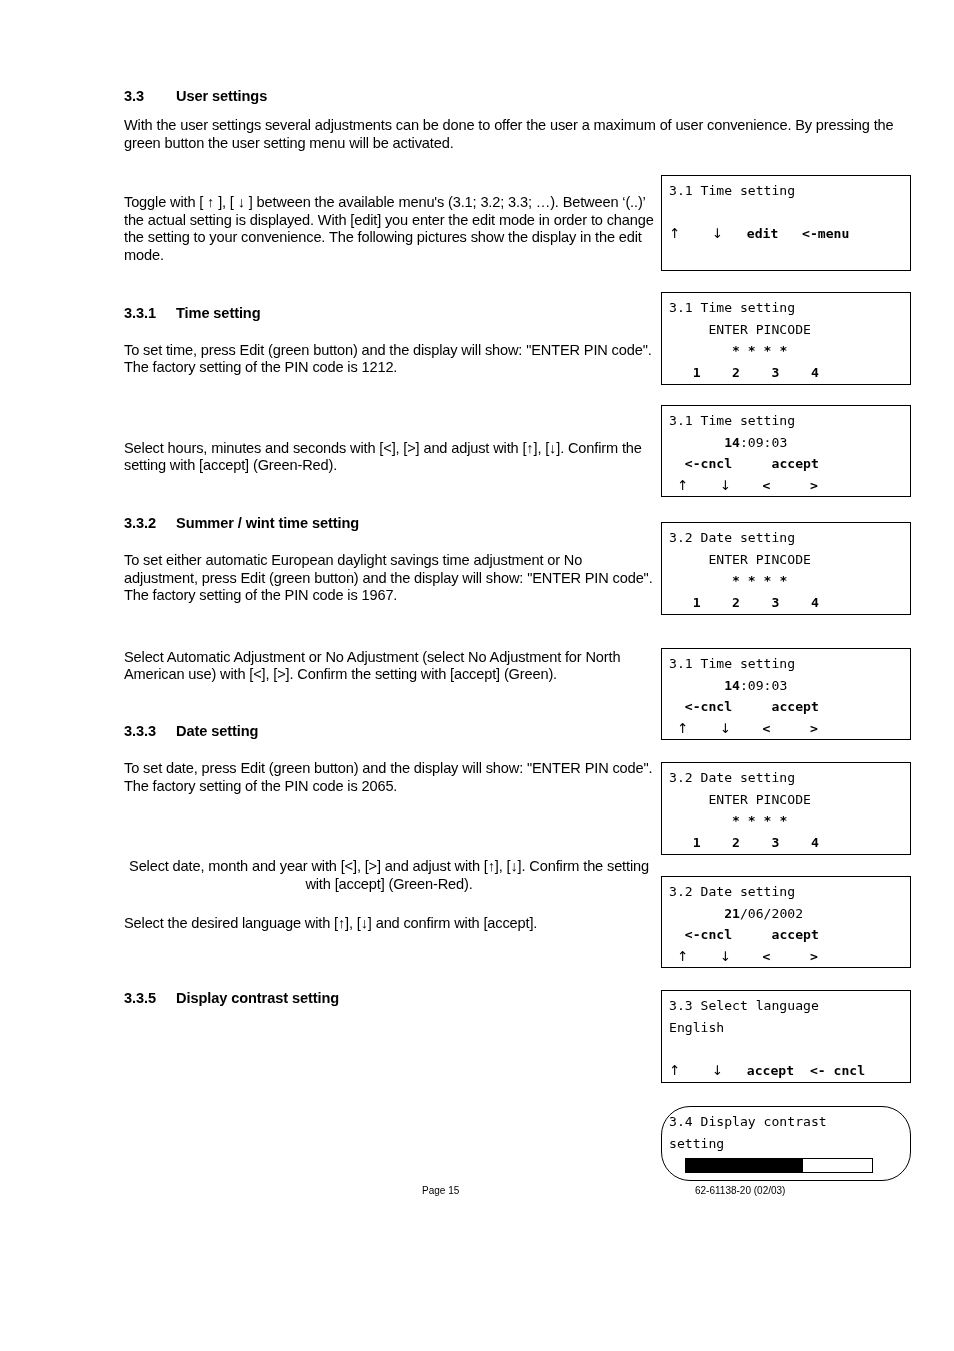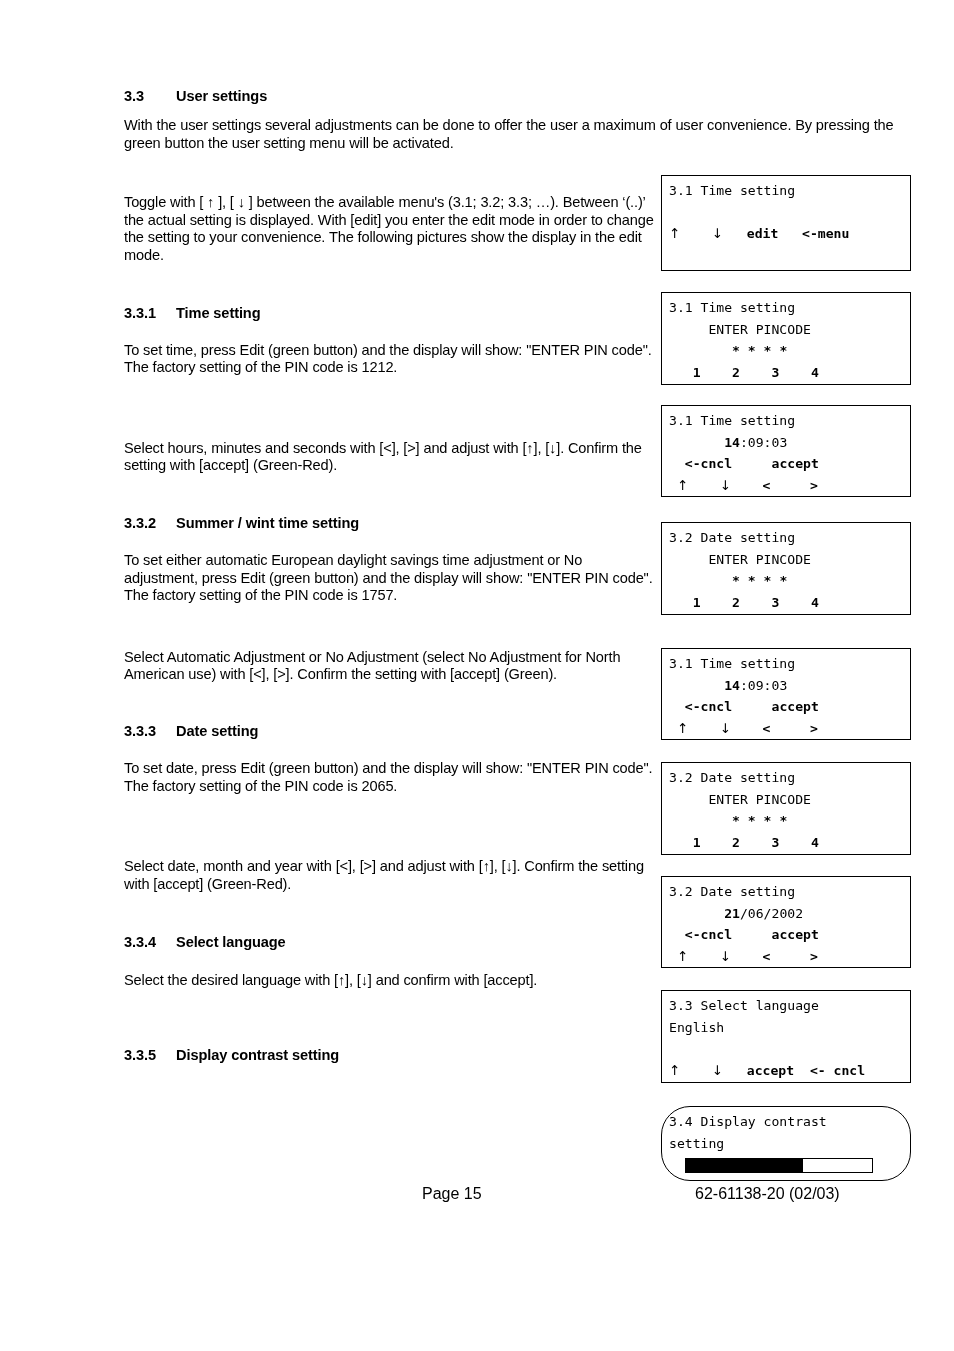--- a/index.html
+++ b/index.html
@@ -108,21 +108,21 @@
     background: #000;
   }
 
   
   .footer {
     position: absolute;
     left: 88px;
     top: 1185px;
     width: 790px;
     height: 20px;
-    font-size: 16px;
+    font-size: 10px;
   }
   .footer-page {
     position: absolute;
     left: 298px;
     top: 0;
   }
   .footer-doc {
     position: absolute;
     left: 571px;
     top: 0;
@@ -148,34 +148,30 @@
       <span class="sec-num">3.3.1</span>
       <span class="sec-title">Time setting</span>
     </div>
     <p class="body col-left" style="margin-top:21px;">To set time, press Edit (green button) and the display will show: "ENTER PIN code". The factory setting of the PIN code is  1212.</p>
     <p class="body col-left arrow" style="margin-top:63px;">Select hours, minutes and seconds with [&lt;], [&gt;] and adjust with [↑], [↓]. Confirm the setting with [accept] (Green-Red).</p>
 
     <div class="sec-head" style="margin-top:40px;">
       <span class="sec-num">3.3.2</span>
       <span class="sec-title">Summer / wint time setting</span>
     </div>
-    <p class="body col-left" style="margin-top:21px;">To set either automatic European daylight savings time adjustment or No adjustment, press Edit (green button) and the display will show: "ENTER PIN code". The factory setting of the PIN code is  1757.</p>
+    <p class="body col-left" style="margin-top:21px;">To set either automatic European daylight savings time adjustment or No adjustment, press Edit (green button) and the display will show: "ENTER PIN code". The factory setting of the PIN code is  1967.</p>
     <p class="body col-left" style="margin-top:44px;">Select Automatic Adjustment or No Adjustment (select No Adjustment for North American use) with [&lt;], [&gt;].  Confirm the setting with [accept] (Green).</p>
 
     <div class="sec-head" style="margin-top:39px;">
       <span class="sec-num">3.3.3</span>
       <span class="sec-title">Date setting</span>
     </div>
     <p class="body col-left" style="margin-top:21px;">To set date, press Edit (green button) and the display will show: "ENTER PIN code". The factory setting of the PIN code is  2065.</p>
-    <p class="body col-left arrow" style="margin-top:63px;">Select date, month and year with [&lt;], [&gt;] and adjust with [↑], [↓]. Confirm the setting with [accept] (Green-Red).</p>
-
-    <div class="sec-head" style="margin-top:41px;">
-      <span class="sec-num">3.3.4</span>
-      <span class="sec-title">Select language</span>
-    </div>
+    <p class="body col-left arrow" style="margin-top:63px;text-align:center;">Select date, month and year with [&lt;], [&gt;] and adjust with [↑], [↓]. Confirm the setting with [accept] (Green-Red).</p>
+
     <p class="body full-width arrow" style="margin-top:22px;">Select the desired language with [↑], [↓] and confirm with [accept].</p>
 
     <div class="sec-head" style="margin-top:57px;">
       <span class="sec-num">3.3.5</span>
       <span class="sec-title">Display contrast setting</span>
     </div>
 
   </div>
 
   <div class="panel" style="top:175px;height:96px;">

